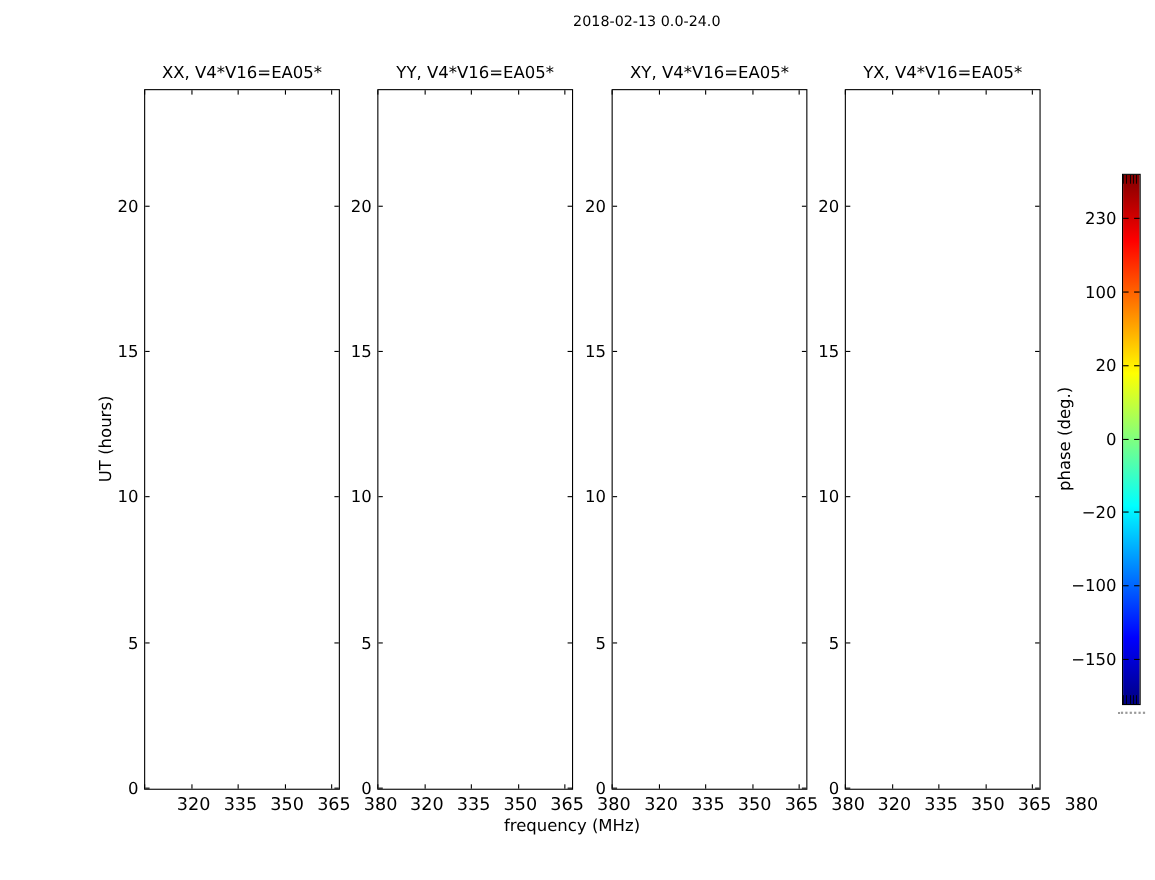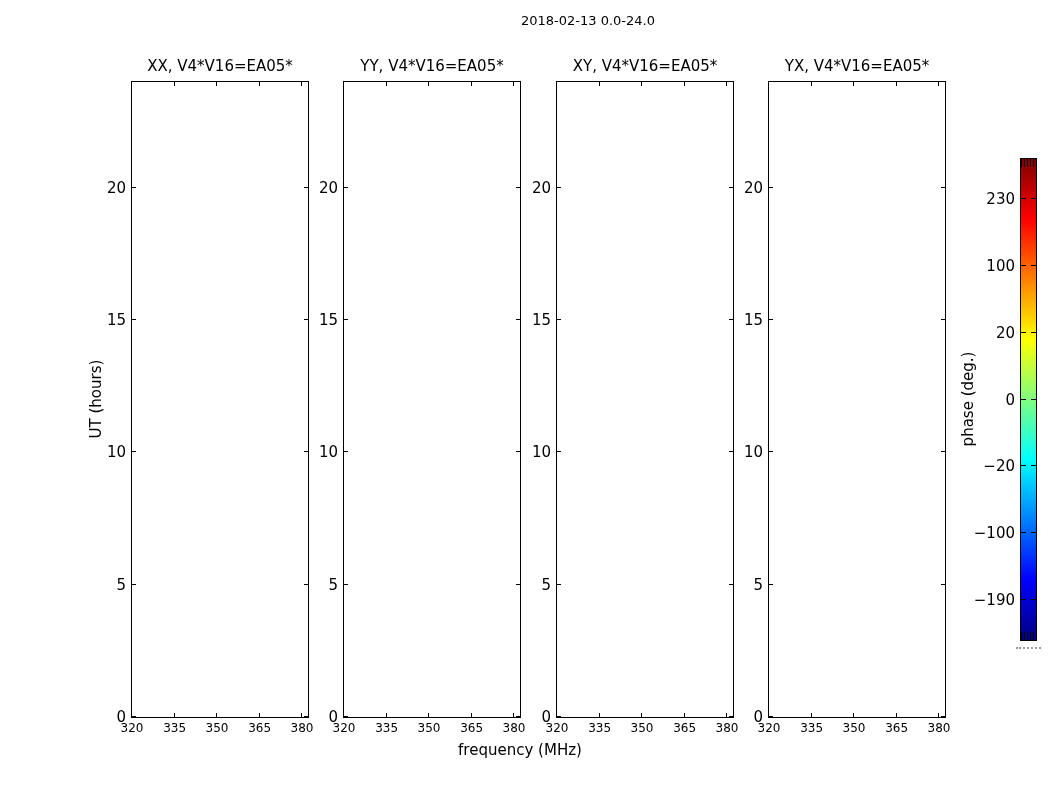--- a/index.html
+++ b/index.html
@@ -15,21 +15,21 @@
     position:absolute; top:81px; width:178px; height:637px;
     border:1px solid #000; box-sizing:border-box; background:#fff;
   }
   .panel-title {
     position:absolute; left:50%; bottom:calc(100% + 7px); transform:translateX(-50%);
     white-space:nowrap; font-size:15px;
   }
   .tick { position:absolute; background:#000; }
   .xtick-label {
     position:absolute; top:calc(100% + 5px); transform:translateX(-50%);
-    font-size:12px; line-height:1.1; white-space:nowrap;
+    font-size:16px; line-height:1.1; white-space:nowrap;margin-left:44px;
   }
   .ytick-label {
     position:absolute; right:calc(100% + 6px); transform:translateY(-50%);
     font-size:15px; line-height:1.1; white-space:nowrap;
   }
   .xlabel {
     position:absolute; top:741px; left:520px; transform:translateX(-50%);
     font-size:15px; white-space:nowrap;
   }
   .ylabel {
@@ -223,18 +223,18 @@
       <div class="cb-tick right" style="top: calc(50% - 1px);"></div>
       <div class="cb-tick-label" style="top: 50%;">0</div>
       <div class="cb-tick left" style="top: calc(63.8889% - 1px);"></div>
       <div class="cb-tick right" style="top: calc(63.8889% - 1px);"></div>
       <div class="cb-tick-label" style="top: 63.8889%;">−20</div>
       <div class="cb-tick left" style="top: calc(77.7778% - 1px);"></div>
       <div class="cb-tick right" style="top: calc(77.7778% - 1px);"></div>
       <div class="cb-tick-label" style="top: 77.7778%;">−100</div>
       <div class="cb-tick left" style="top: calc(91.6667% - 1px);"></div>
       <div class="cb-tick right" style="top: calc(91.6667% - 1px);"></div>
-      <div class="cb-tick-label" style="top: 91.6667%;">−190</div>
+      <div class="cb-tick-label" style="top: 91.6667%;">−150</div>
     </div>
   <div class="cb-dots"></div>
   <div class="cb-axis-label">phase (deg.)</div>
 
 </div>
 
 </body></html>

